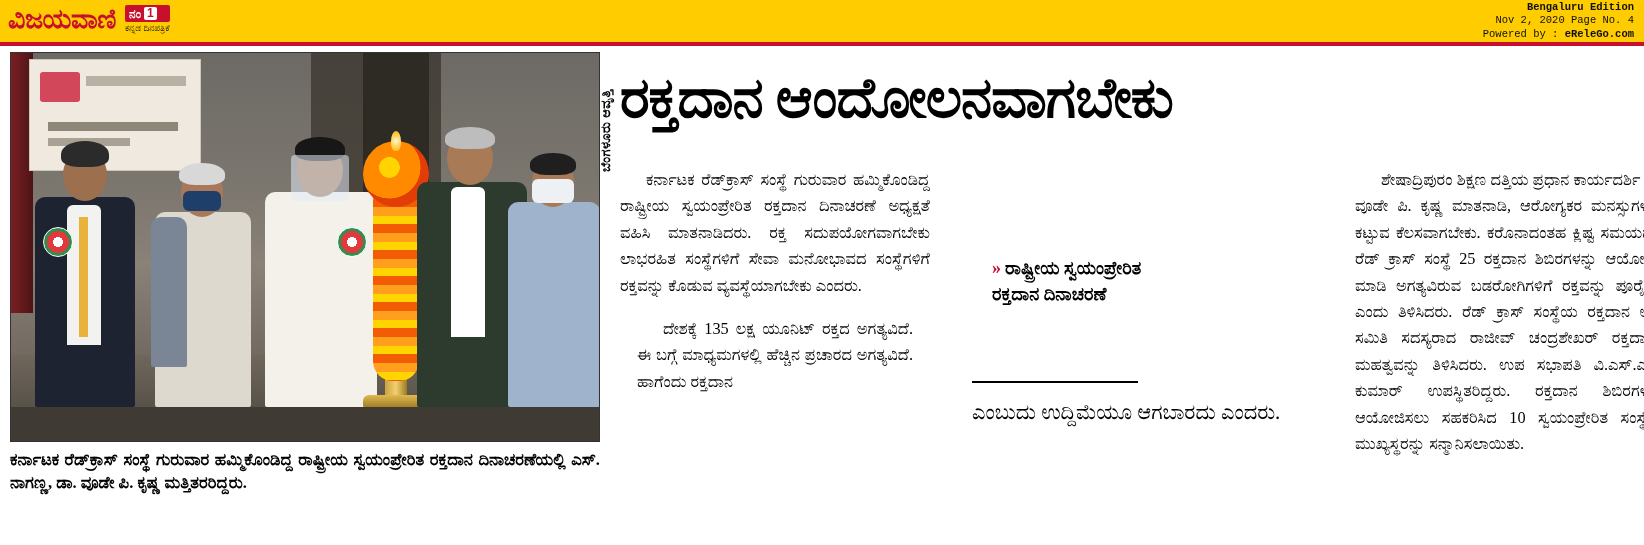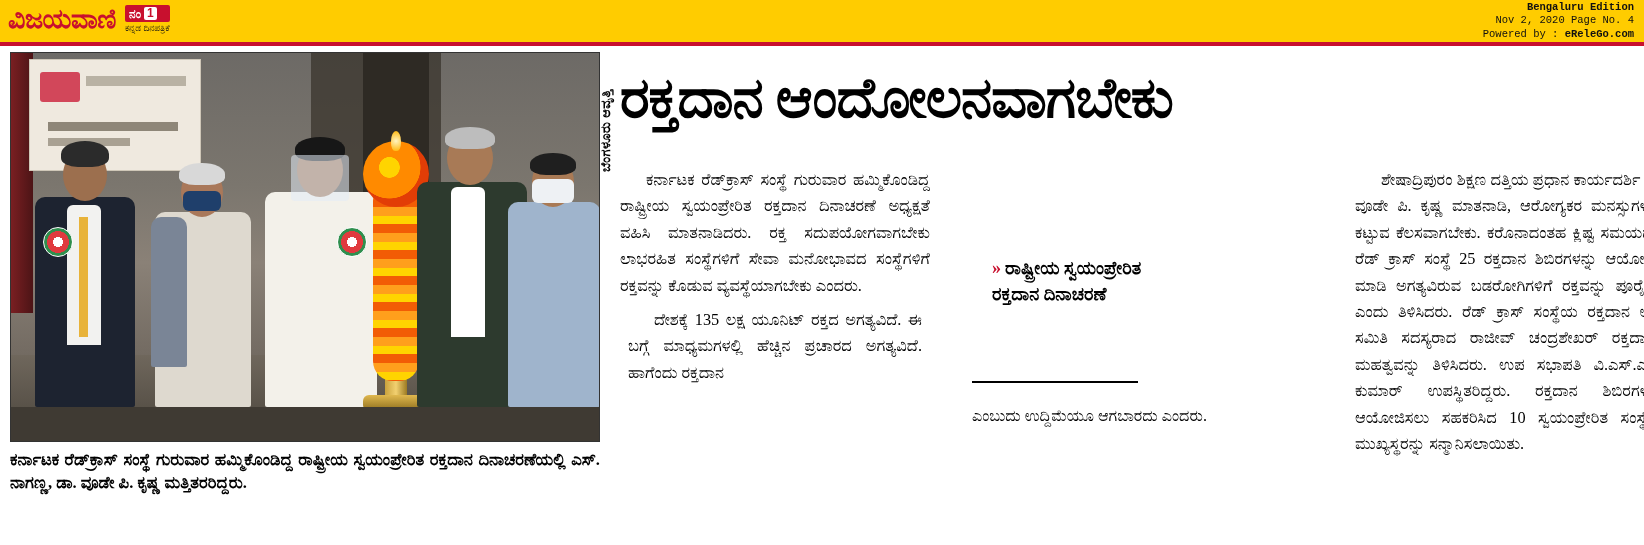--- a/index.html
+++ b/index.html
@@ -179,21 +179,21 @@
     font-family:"Liberation Serif", serif;
     font-weight:bold;font-size:18px;line-height:1.45;color:#000;margin-left:20px;
   }
   .pullquote .chev{color:#c8102e;font-weight:bold;margin-right:4px;}
   .pq-rule{
     position:absolute;left:352px;top:214px;width:166px;height:2px;background:#000;
   }
   .col2-lower{
     position:absolute;left:352px;top:228px;width:310px;
     font-family:"Liberation Serif", serif;
-    font-size:16px;line-height:1.62;color:#000;text-align:justify;margin-top:8px;
+    font-size:21px;line-height:1.62;color:#000;text-align:justify;
   }
 </style>
 </head>
 <body>
 
 <div class="page">
 
   <div class="masthead">
     <div class="logo-wrap">
       <div>
@@ -285,21 +285,21 @@
     </div>
 
     <div class="vert-label">ಬೆಂಗಳೂರು ಆವೃತ್ತಿ</div>
 
     <div class="headline">ರಕ್ತದಾನ ಆಂದೋಲನವಾಗಬೇಕು</div>
 
     <div class="cols">
 
       <div class="col col1">
         <p style="margin:0;" class="indent">ಕರ್ನಾಟಕ ರೆಡ್‌ಕ್ರಾಸ್ ಸಂಸ್ಥೆ ಗುರುವಾರ ಹಮ್ಮಿಕೊಂಡಿದ್ದ ರಾಷ್ಟ್ರೀಯ ಸ್ವಯಂಪ್ರೇರಿತ ರಕ್ತದಾನ ದಿನಾಚರಣೆ ಅಧ್ಯಕ್ಷತೆ ವಹಿಸಿ ಮಾತನಾಡಿದರು. ರಕ್ತ ಸದುಪಯೋಗವಾಗಬೇಕು ಲಾಭರಹಿತ ಸಂಸ್ಥೆಗಳಿಗೆ ಸೇವಾ ಮನೋಭಾವದ ಸಂಸ್ಥೆಗಳಿಗೆ ರಕ್ತವನ್ನು ಕೊಡುವ ವ್ಯವಸ್ಥೆಯಾಗಬೇಕು ಎಂದರು.</p>
-        <p style="margin:8px;" class="indent">ದೇಶಕ್ಕೆ 135 ಲಕ್ಷ ಯೂನಿಟ್ ರಕ್ತದ ಅಗತ್ಯವಿದೆ. ಈ ಬಗ್ಗೆ ಮಾಧ್ಯಮಗಳಲ್ಲಿ ಹೆಚ್ಚಿನ ಪ್ರಚಾರದ ಅಗತ್ಯವಿದೆ. ಹಾಗೆಂದು ರಕ್ತದಾನ</p>
+        <p style="margin:17px;" class="indent">ದೇಶಕ್ಕೆ 135 ಲಕ್ಷ ಯೂನಿಟ್ ರಕ್ತದ ಅಗತ್ಯವಿದೆ. ಈ ಬಗ್ಗೆ ಮಾಧ್ಯಮಗಳಲ್ಲಿ ಹೆಚ್ಚಿನ ಪ್ರಚಾರದ ಅಗತ್ಯವಿದೆ. ಹಾಗೆಂದು ರಕ್ತದಾನ</p>
       </div>
 
       <div class="pullquote">
         <span class="chev">»</span><span>ರಾಷ್ಟ್ರೀಯ ಸ್ವಯಂಪ್ರೇರಿತ ರಕ್ತದಾನ ದಿನಾಚರಣೆ</span>
       </div>
       <div class="pq-rule"></div>
 
       <div class="col2-lower">
         <span>ಎಂಬುದು ಉದ್ದಿಮೆಯೂ ಆಗಬಾರದು ಎಂದರು.</span>
       </div>

